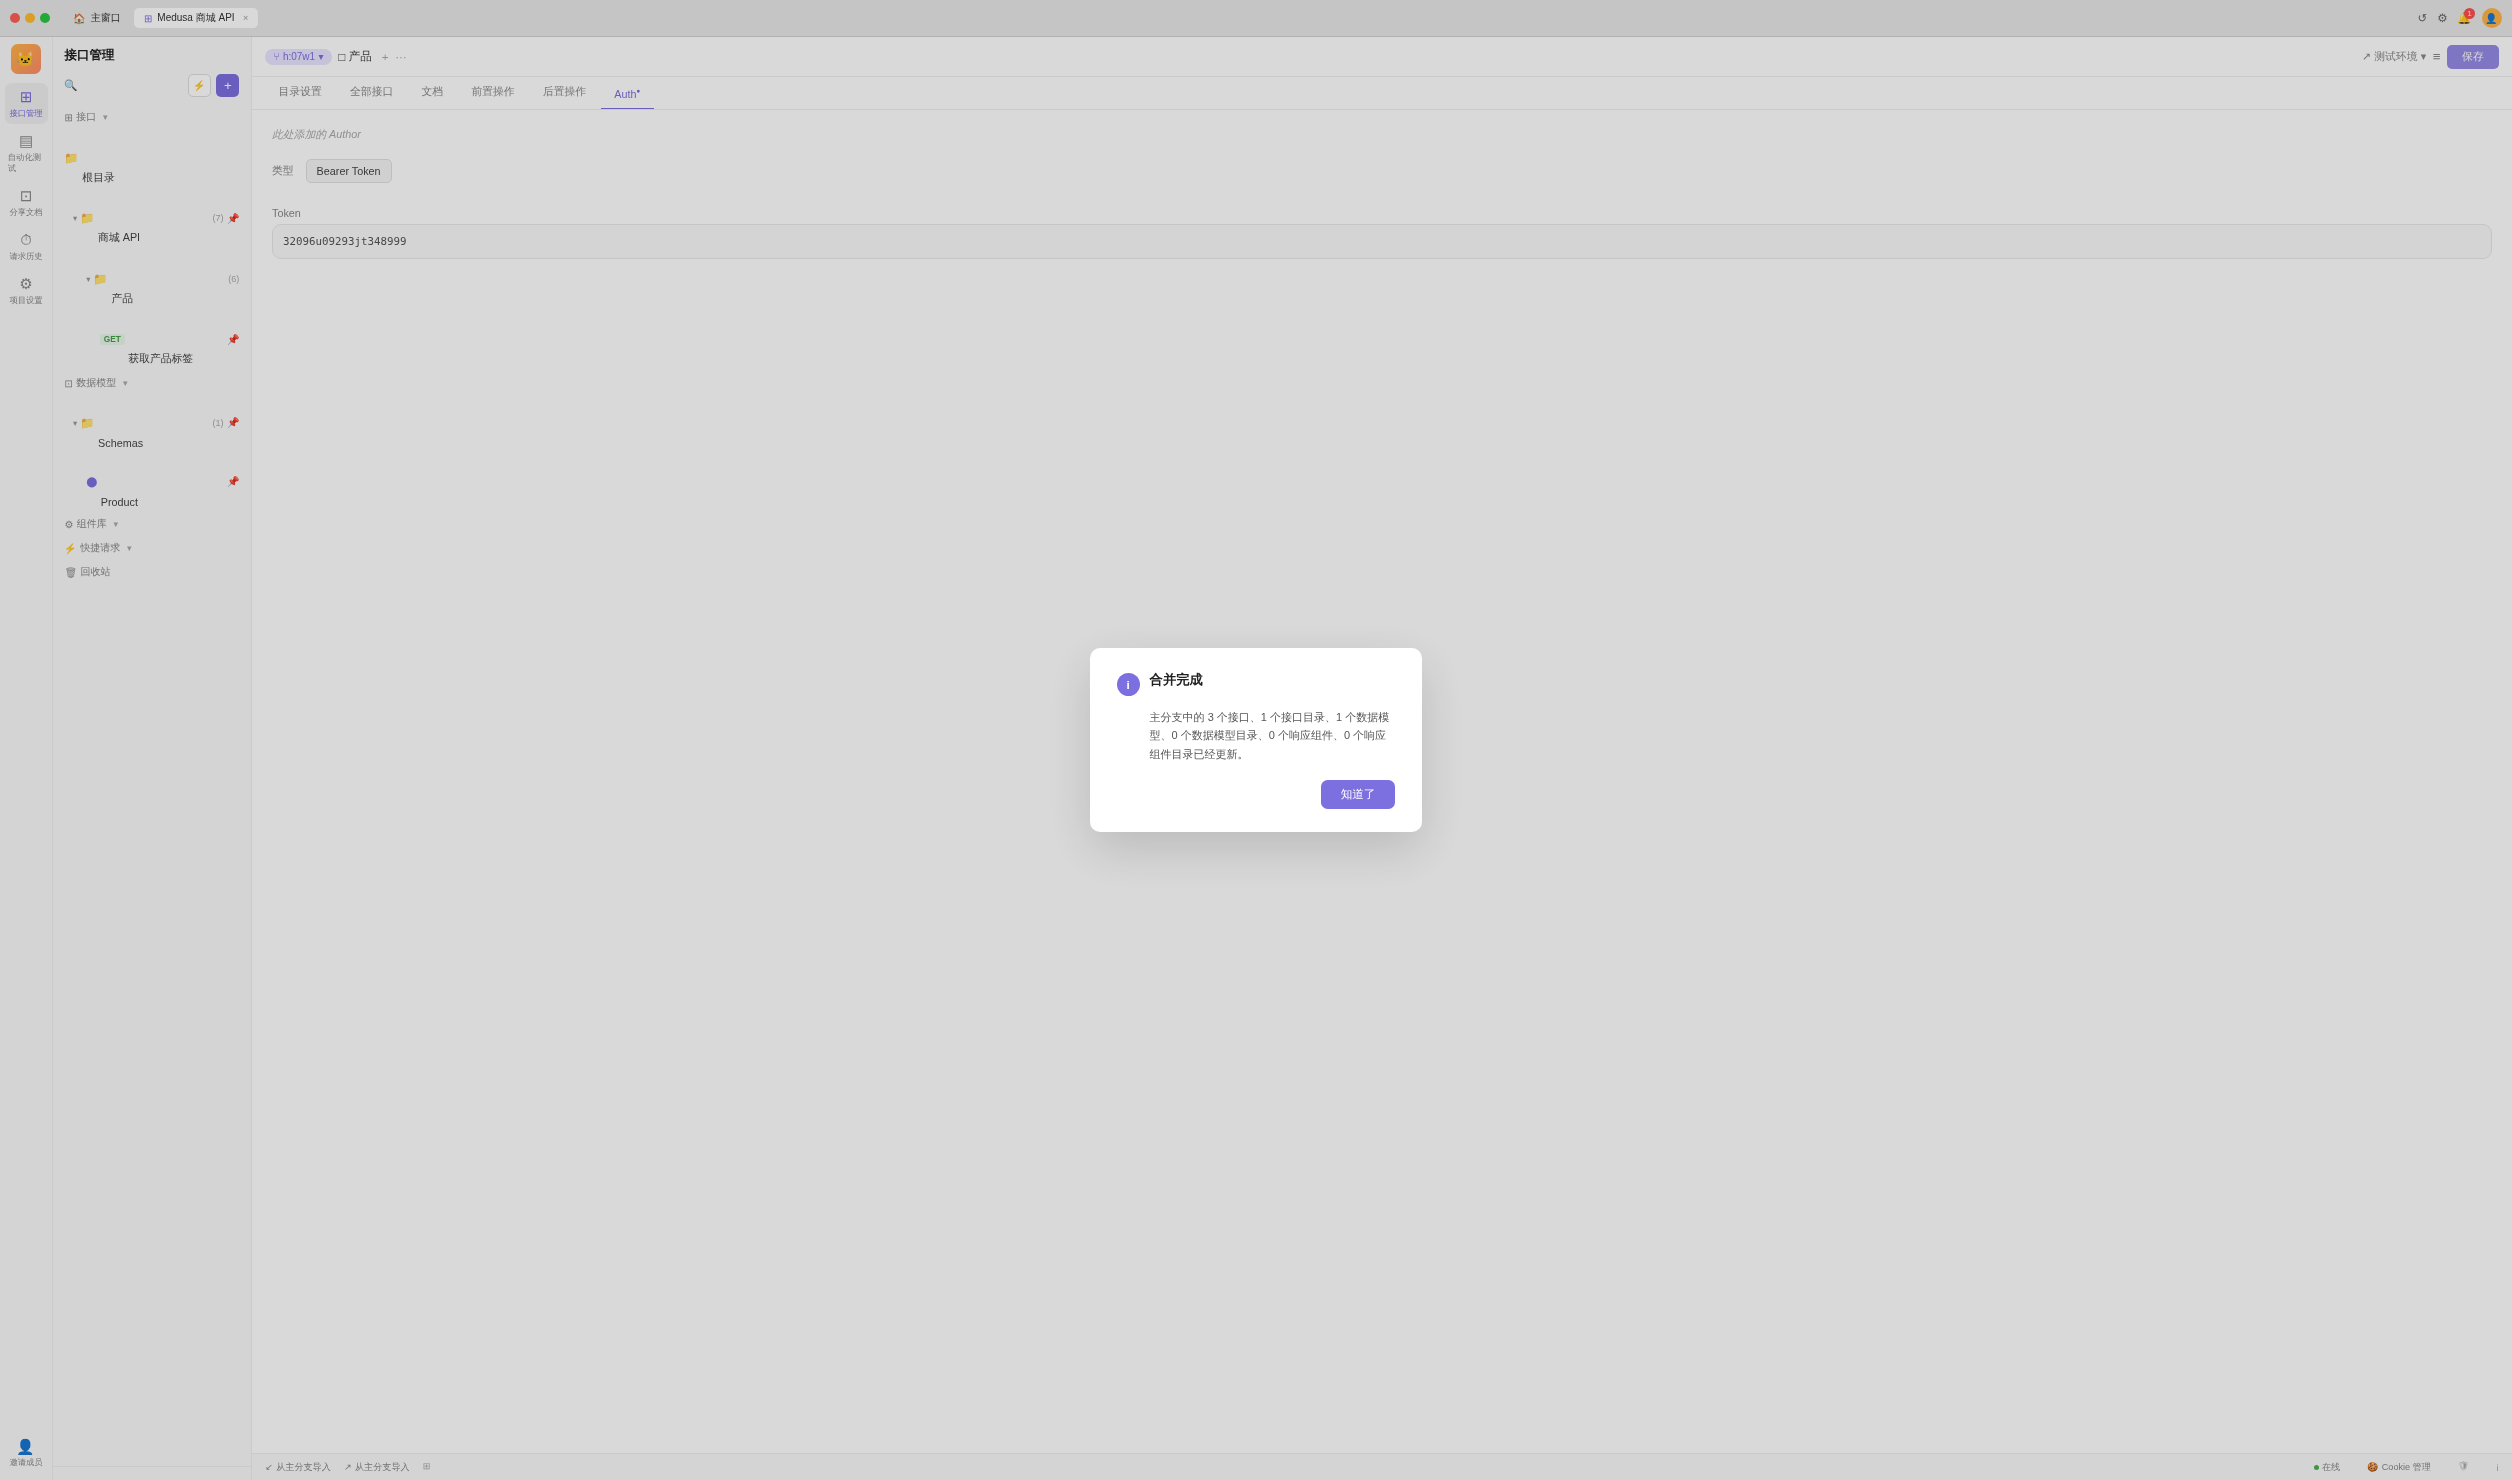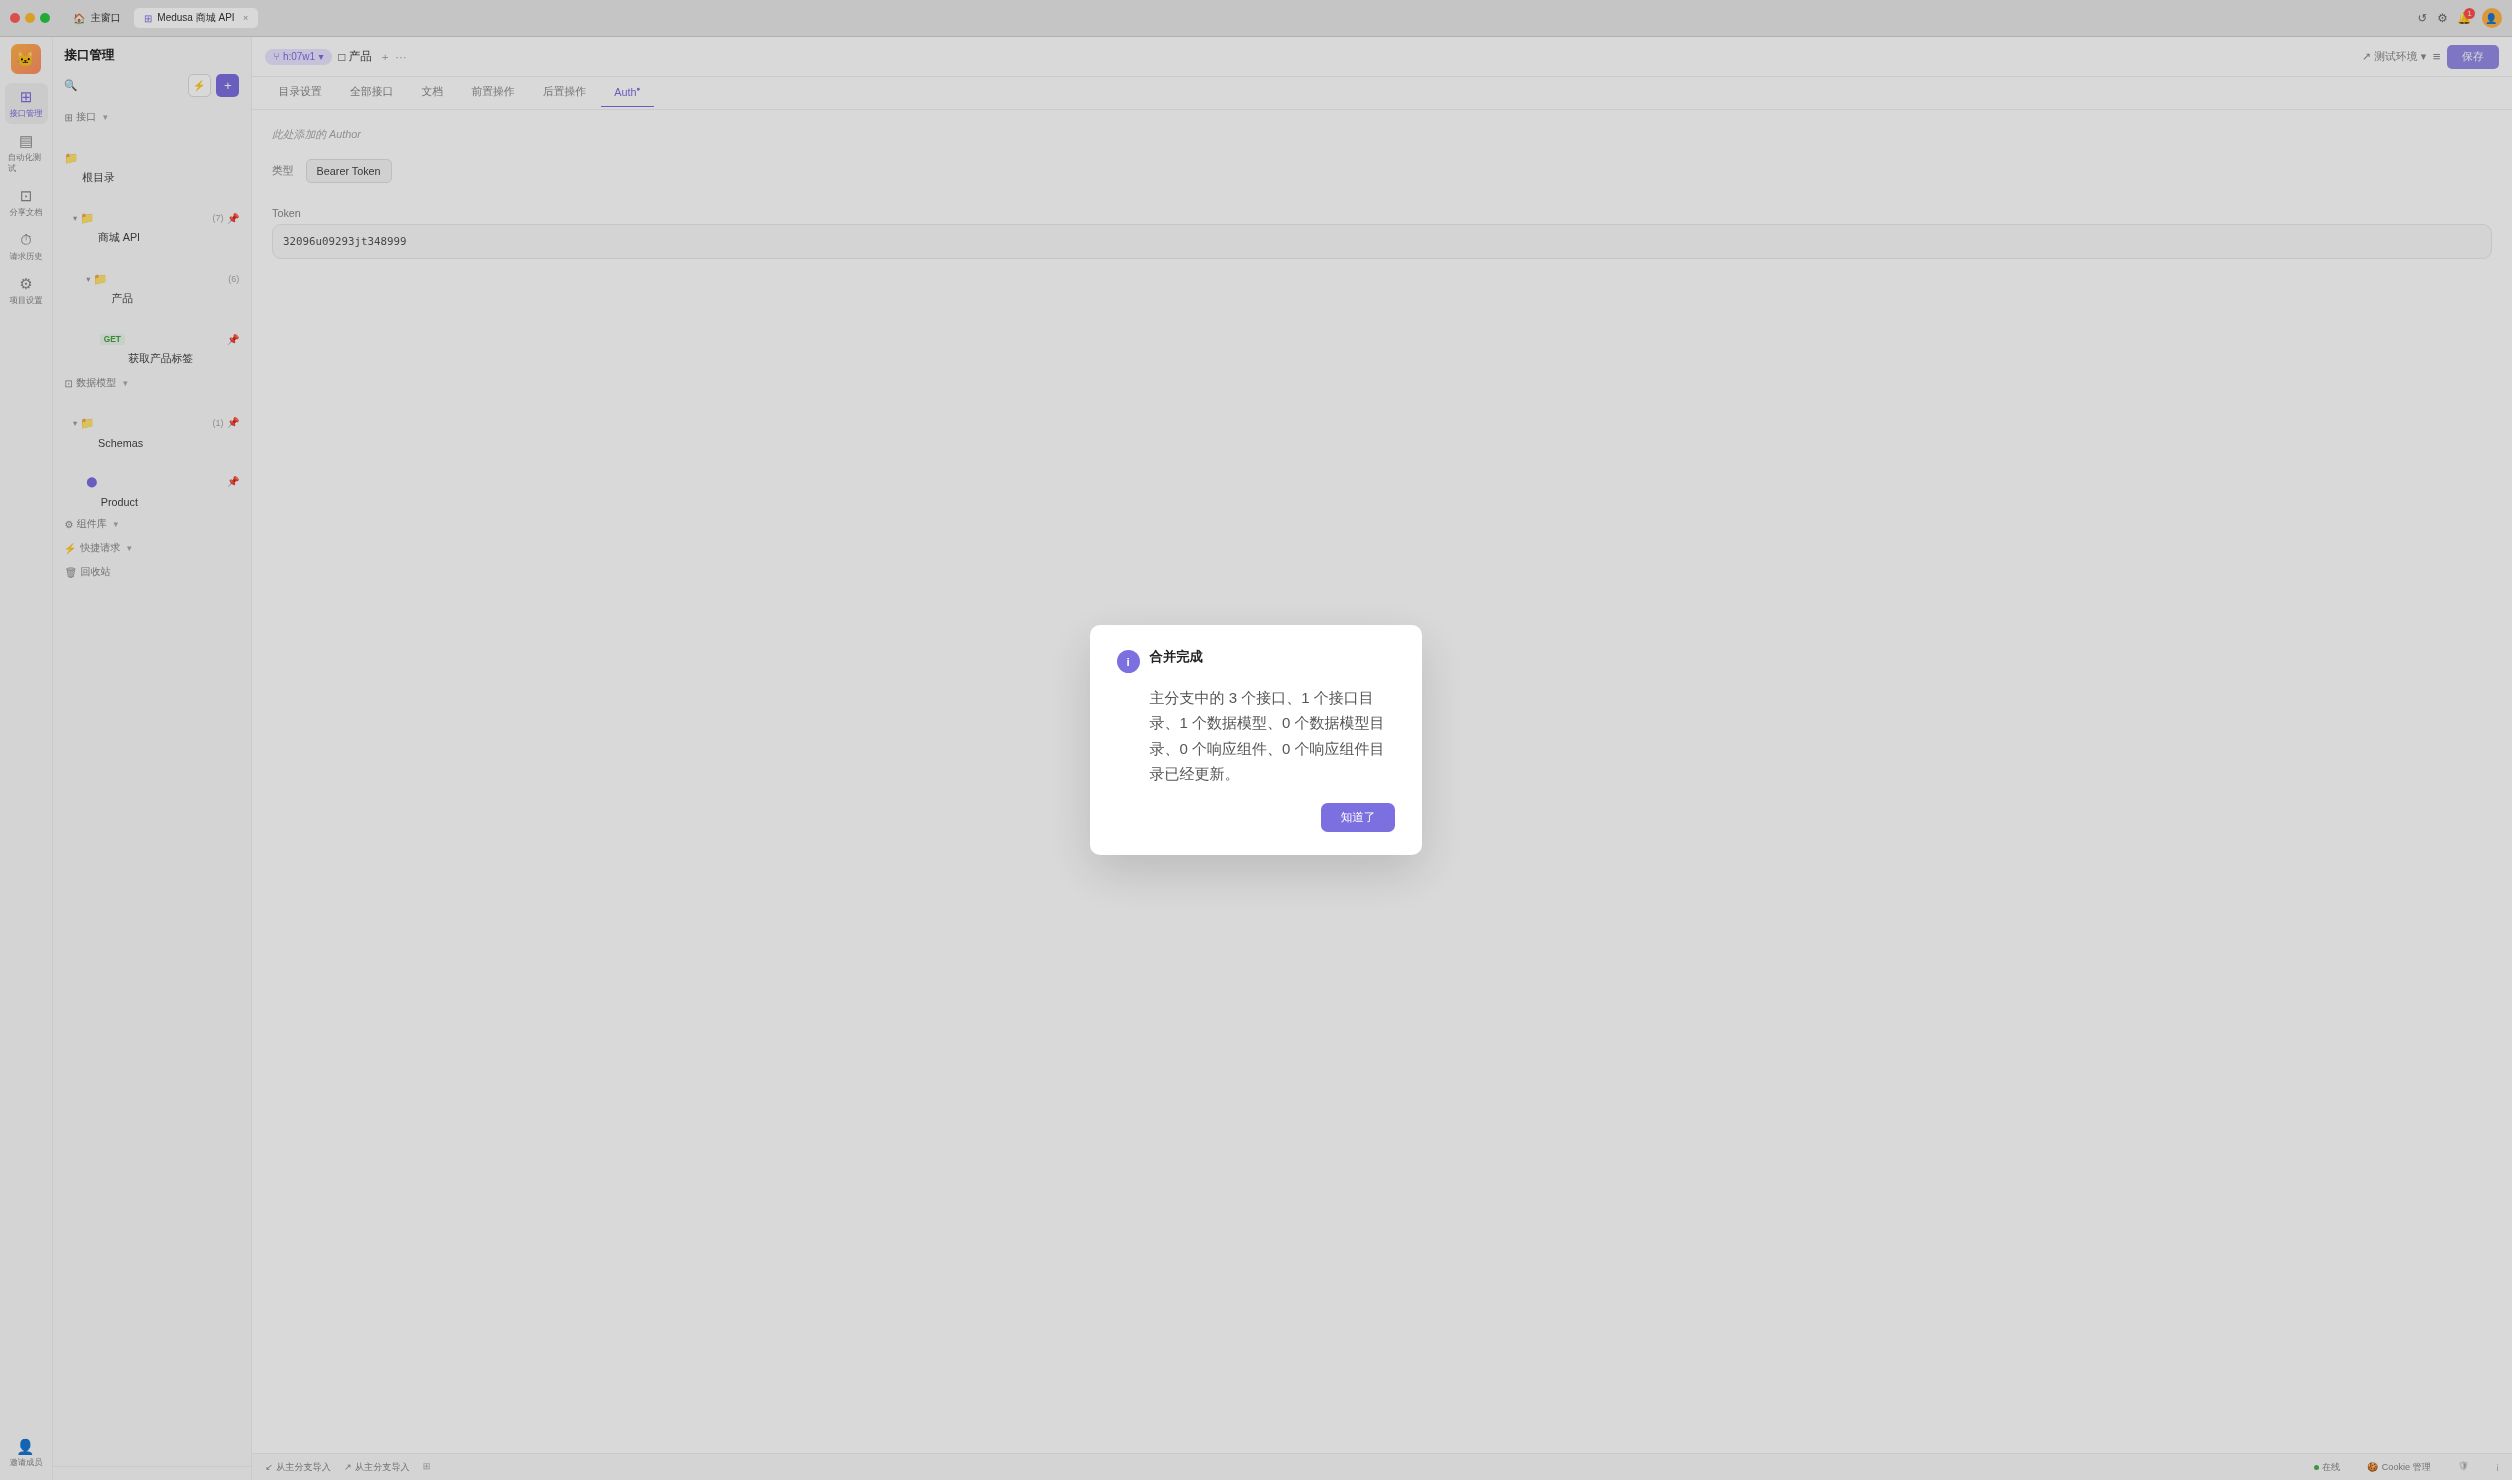--- a/index.html
+++ b/index.html
@@ -139,21 +139,21 @@
     }
     .menu-btn { color: #888; font-size: 13.3px; cursor: pointer; }
     .save-btn {
       background: #7c6fe0; color: #fff; border: none;
       padding: 5px 15px; border-radius: 5px; font-size: 10.8px; cursor: pointer;
       opacity: 0.8;
     }
 
     
     .tab-nav {
-      display: flex; align-items: flex-start; padding: 0 13.3px;
+      display: flex; align-items: flex-end; padding: 0 13.3px;
       border-bottom: 0.8px solid #eee; gap: 1.7px;
     }
     .tab-item {
       padding: 8.3px 13.3px; font-size: 10.8px; color: #888;
       cursor: pointer; border-bottom: 1.7px solid transparent;
     }
     .tab-item.active { color: #7c6fe0; border-bottom-color: #7c6fe0; }
     .tab-item .dot { color: #7c6fe0; font-size: 6.6px; vertical-align: super; }
 
     
@@ -187,21 +187,21 @@
       box-shadow: 0 16.6px 50px rgba(0,0,0,0.15);
     }
     .dialog-header { display: flex; align-items: flex-start; gap: 10px; margin-bottom: 11.6px; }
     .dialog-info-icon {
       width: 23px; height: 23px; border-radius: 50%;
       background: #7c6fe0; color: #fff;
       display: flex; align-items: center; justify-content: center;
       font-size: 11.6px; font-weight: 700; flex-shrink: 0; margin-top: 1.7px;
     }
     .dialog-title { font-size: 13.3px; font-weight: 600; color: #222; }
-    .dialog-body { font-size: 15px; color: #555; line-height: 1.7; padding-left: 33px; }
+    .dialog-body { font-size: 11px; color: #555; line-height: 1.7; padding-left: 33px; }
     .dialog-footer { display: flex; justify-content: flex-end; margin-top: 16.6px; }
     .dialog-ok-btn {
       background: #7c6fe0; color: #fff; border: none;
       padding: 6.6px 20px; border-radius: 6.6px; font-size: 11.6px; cursor: pointer;
     }
 
     
     .status-bar {
       height: 26.6px; background: #f9f9fb; border-top: 0.8px solid #eee;
       display: flex; align-items: center; padding: 0 13.3px;

